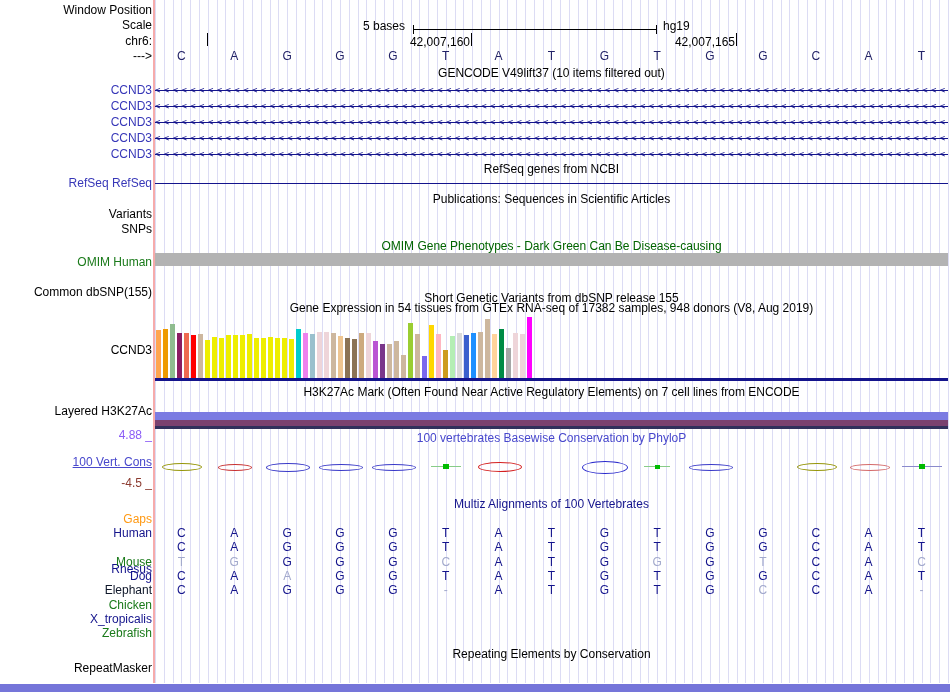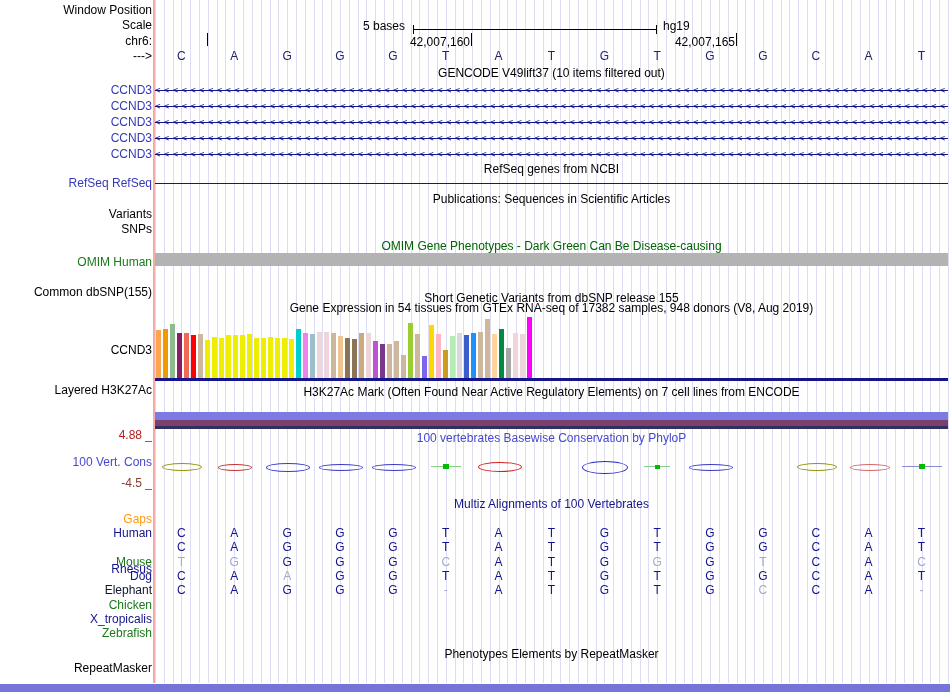--- a/index.html
+++ b/index.html
@@ -161,28 +161,28 @@
       <div class="bar" style="left:337px;top:334px;height:45px;background:#FFD39B;"></div>
       <div class="bar" style="left:344px;top:329px;height:50px;background:#008B45;"></div>
       <div class="bar" style="left:351px;top:348px;height:31px;background:#A6A6A6;"></div>
       <div class="bar" style="left:358px;top:333px;height:46px;background:#EED5D9;"></div>
       <div class="bar" style="left:365px;top:334px;height:45px;background:#EED5D9;"></div>
       <div class="bar" style="left:372px;top:317px;height:62px;background:#FF00FF;"></div>
     </div>
   <div class="hline" style="top:378px;height:3px;"></div>
 
   <div class="title" style="top:386px;">H3K27Ac Mark (Often Found Near Active Regulatory Elements) on 7 cell lines from ENCODE</div>
-  <div class="lbl" style="top:384px;text-align:right;">Layered H3K27Ac</div>
+  <div class="lbl" style="top:405px;text-align:right;">Layered H3K27Ac</div>
   <div class="stripe" style="top:412px;height:8px;background:#7B7BE2;"></div>
   <div class="stripe" style="top:420px;height:6px;background:#7A416F;"></div>
   <div class="stripe" style="top:426px;height:3px;background:#30305C;"></div>
 
-  <div class="lbl" style="top:429px;color:#b91c1c;">4.88 _</div>
+  <div class="lbl" style="top:429px;color:#8b5cf6;">4.88 _</div>
   <div class="title phyloblue" style="top:432px;">100 vertebrates Basewise Conservation by PhyloP</div>
-  <div class="lbl phyloblue" style="top:456px;">100 Vert. Cons</div>
+  <div class="lbl phyloblue" style="top:456px;text-decoration:underline;">100 Vert. Cons</div>
   <div class="lbl" style="top:477px;color:#8B3A2F;">-4.5 _</div>
   <div id="cons-marks">
       <div class="lens" style="left:162.43333333333334px;top:463px;width:38px;height:6px;border:1px solid #96960A;"></div>
       <div class="lens" style="left:218.3px;top:463.5px;width:32px;height:5px;border:1px solid #C83232;"></div>
       <div class="lens" style="left:266.16666666666663px;top:462.5px;width:42px;height:7px;border:1px solid #3A3AC8;"></div>
       <div class="lens" style="left:319.0333333333333px;top:463.5px;width:42px;height:5px;border:1px solid #3A3AC8;"></div>
       <div class="lens" style="left:371.9px;top:463.5px;width:42px;height:5px;border:1px solid #3A3AC8;"></div>
       <div class="consline" style="left:430.76666666666665px;top:466px;width:30px;background:#88CC88;"></div>
       <div class="conssq" style="left:442.76666666666665px;top:464px;width:6px;height:5px;background:#00BB00;"></div>
       <div class="lens" style="left:477.6333333333333px;top:462px;width:42px;height:8px;border:1px solid #D42020;"></div>
@@ -355,17 +355,17 @@
         <div class="cell navy"></div>
         <div class="cell navy"></div>
         <div class="cell navy"></div>
         <div class="cell navy"></div>
         <div class="cell navy"></div>
         <div class="cell navy"></div>
         <div class="cell navy"></div>
       </div>
     </div>
 
-  <div class="title" style="top:648px;">Phenotypes Elements by RepeatMasker</div>
+  <div class="title" style="top:648px;">Repeating Elements by Conservation</div>
   <div class="lbl" style="top:662px;">RepeatMasker</div>
 
   <div class="bottombar"></div>
 </div>
 
 </body></html>

